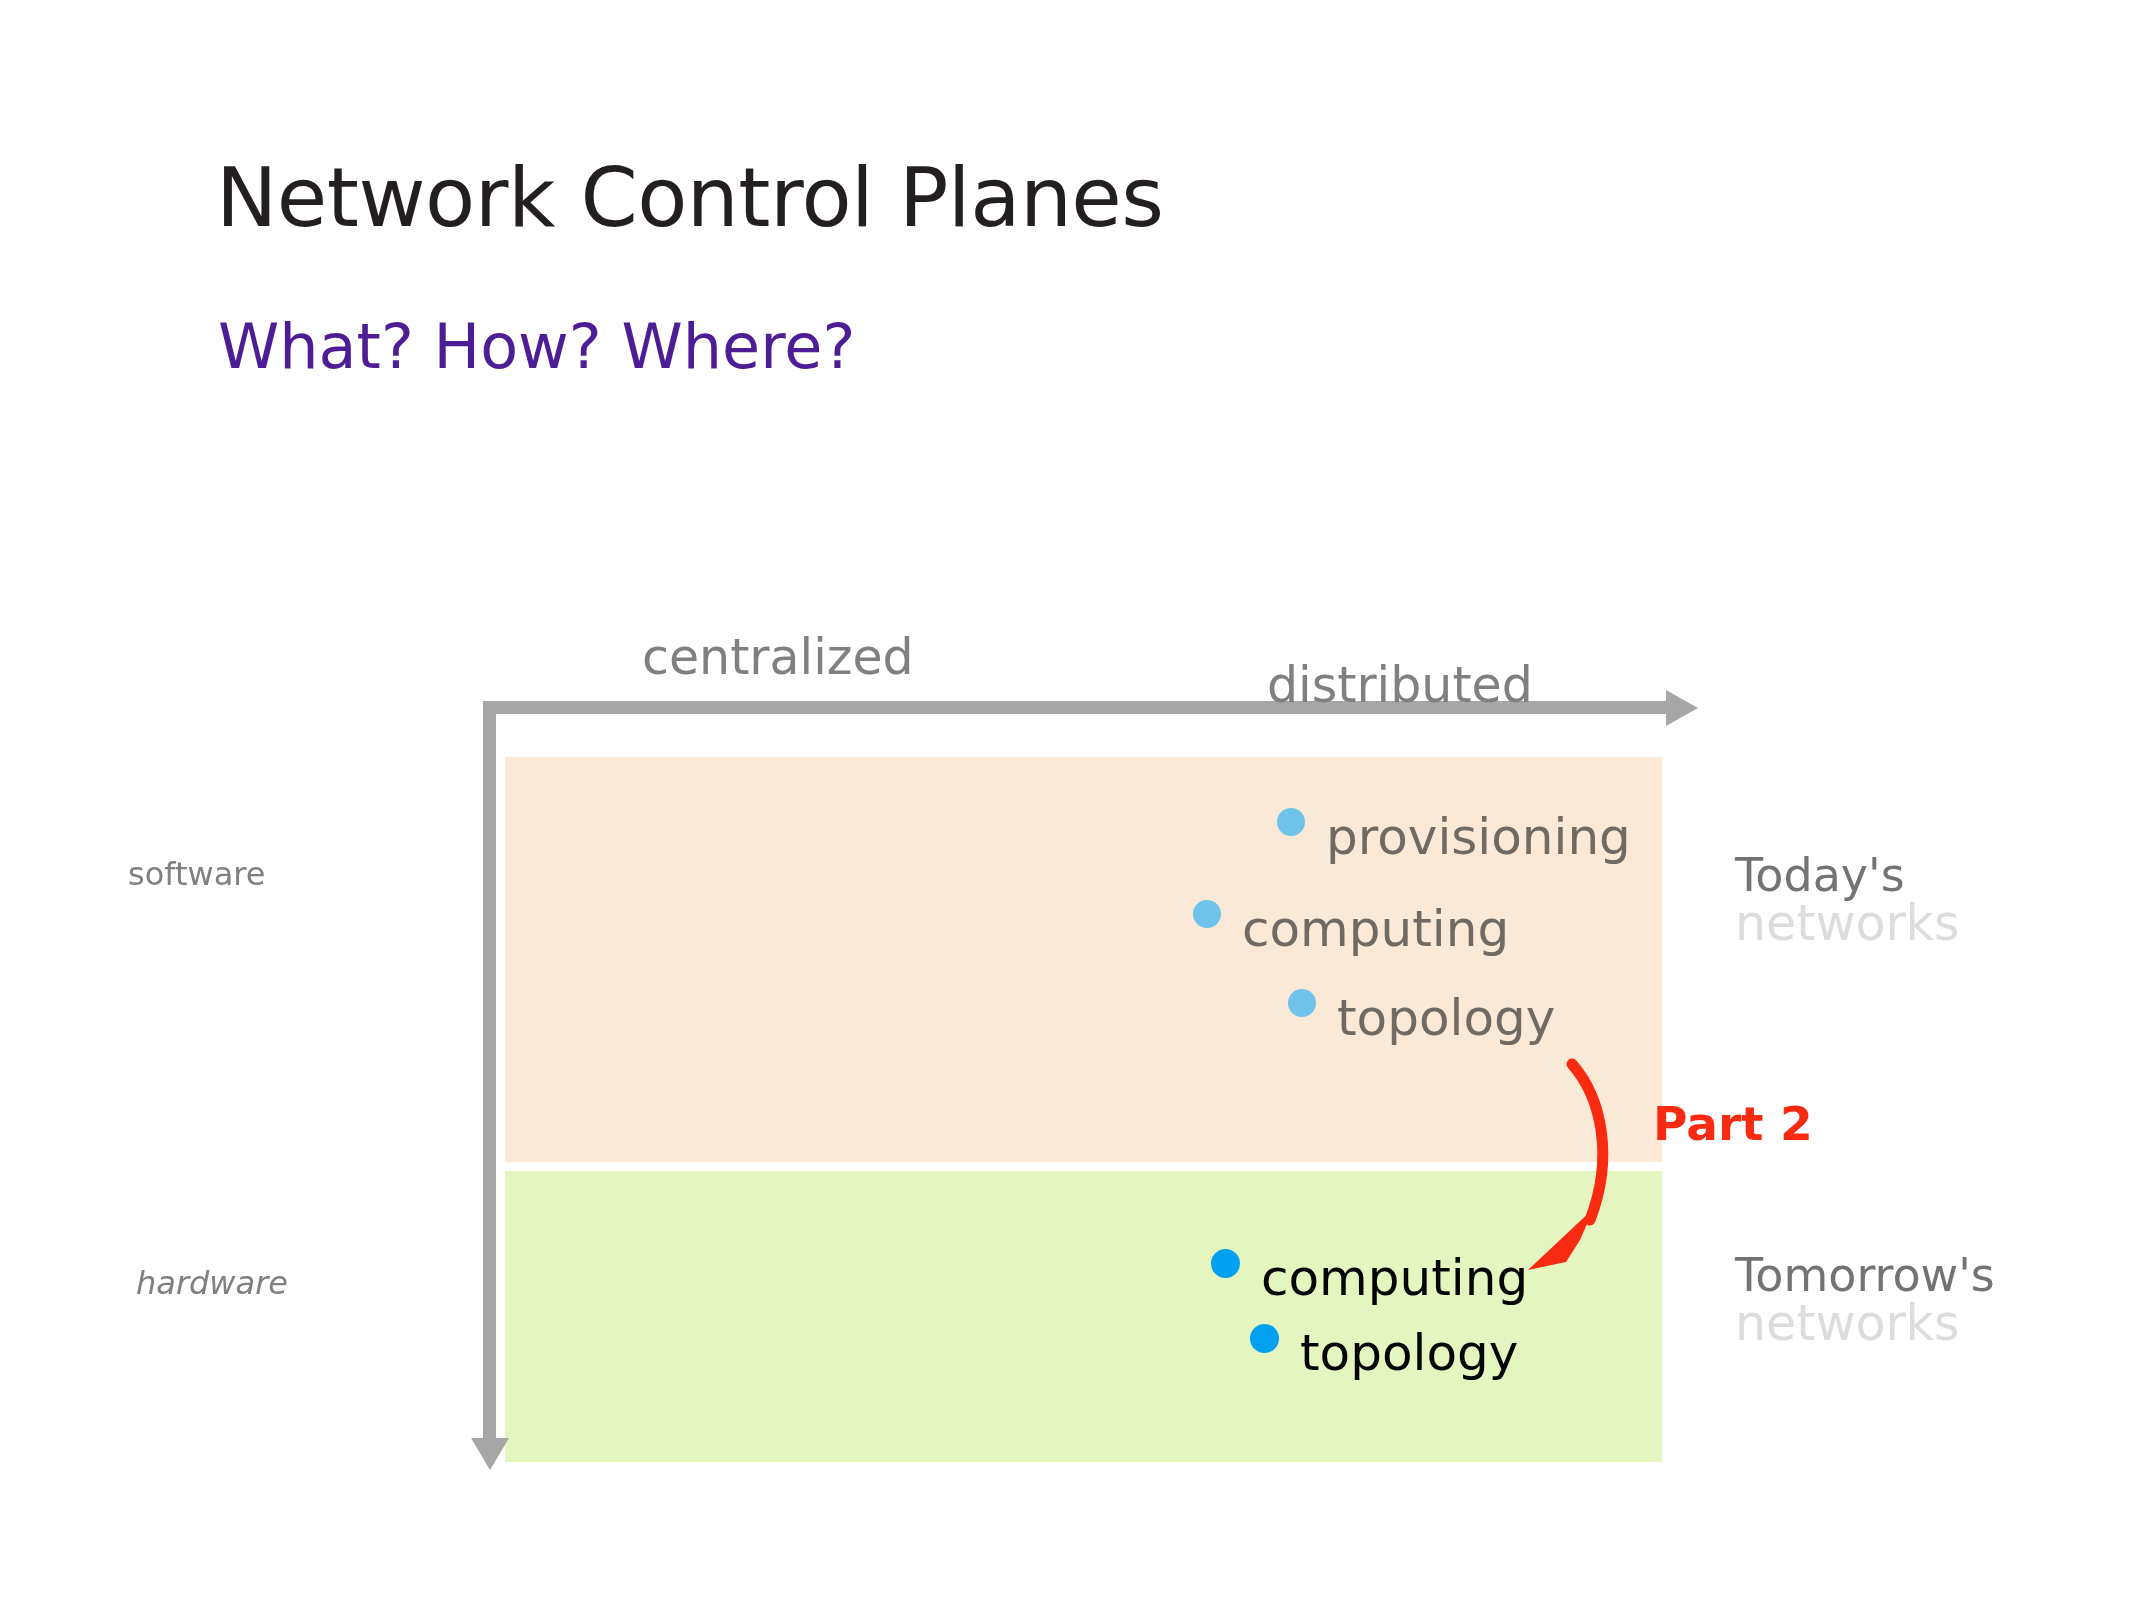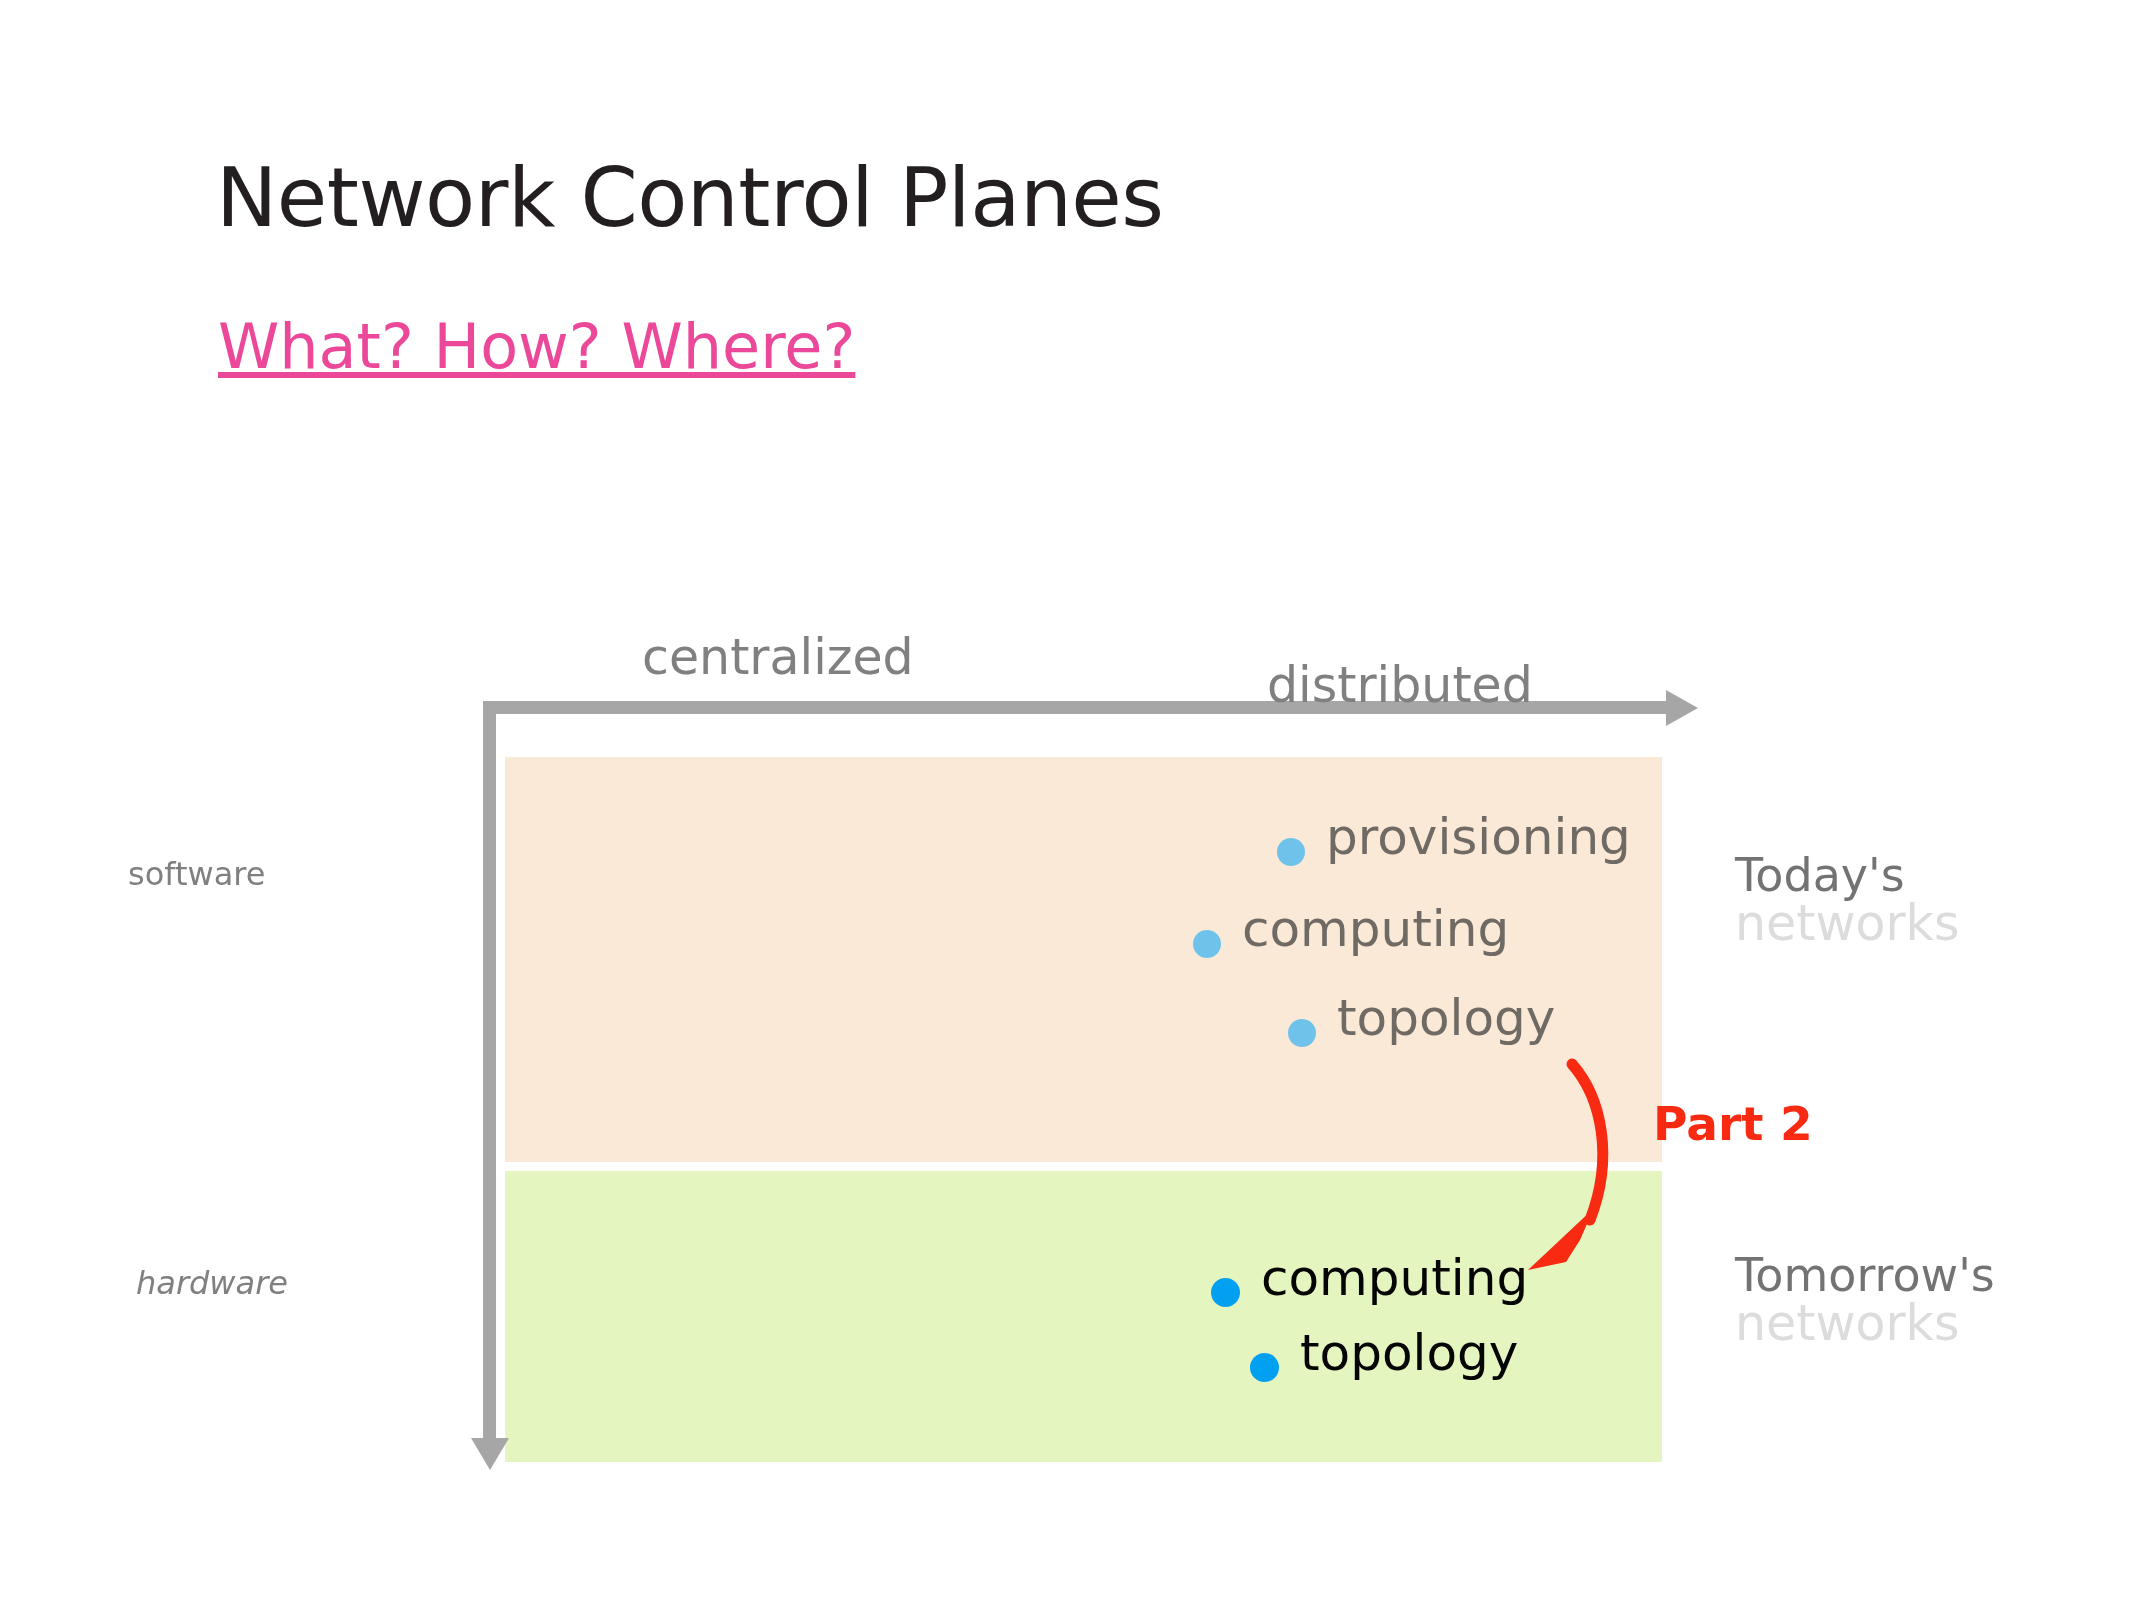--- a/index.html
+++ b/index.html
@@ -2,22 +2,22 @@
 <html><head>
 <meta charset="utf-8">
 <style>
   html,body{margin:0;padding:0;background:#fff;}
   body{width:2134px;height:1600px;position:relative;overflow:hidden;
        font-family:"DejaVu Sans",sans-serif;}
   #stage{position:absolute;left:0;top:0;width:2134px;height:1600px;background:#ffffff;}
 
   .title{position:absolute;left:216px;top:150px;font-size:82px;color:#231f20;
          letter-spacing:-0.5px;white-space:nowrap;}
-  .subtitle{position:absolute;left:218px;top:310px;font-size:62px;color:#ec4899;
-            white-space:nowrap;text-decoration:underline;}
+  .subtitle{position:absolute;left:218px;top:310px;font-size:62px;color:#4c1d95;
+            white-space:nowrap;}
 
   
   .axis-h{position:absolute;left:483px;top:701px;width:1192px;height:13px;background:#a6a6a6;}
   .axis-v{position:absolute;left:483px;top:701px;width:13px;height:748px;background:#a6a6a6;}
   .axis-h-head{position:absolute;left:1666px;top:690px;width:0;height:0;
                border-top:18px solid transparent;border-bottom:18px solid transparent;
                border-left:32px solid #a6a6a6;}
   .axis-v-head{position:absolute;left:471px;top:1438px;width:0;height:0;
                border-left:19px solid transparent;border-right:19px solid transparent;
                border-top:32px solid #a6a6a6;}
@@ -38,21 +38,21 @@
   .band-hardware{top:1171px;height:291px;background:#e5f5c0;}
 
   
   .era{position:absolute;white-space:nowrap;}
   .era-line1{font-size:46px;color:#737373;line-height:1.03;}
   .era-line2{font-size:49px;color:#dcdcdc;line-height:1.03;}
   .era-today{left:1735px;top:852px;}
   .era-tomorrow{left:1735px;top:1252px;}
 
   
-  .item{position:absolute;display:flex;align-items:flex-end;white-space:nowrap;}
+  .item{position:absolute;display:flex;align-items:flex-start;white-space:nowrap;}
   .dot{border-radius:50%;flex:0 0 auto;}
   .item-soft .dot{width:28px;height:28px;background:#6fc3eb;margin-right:21px;}
   .item-soft .txt{font-size:50px;color:#6f6a63;}
   .item-hard .dot{width:29px;height:29px;background:#02a0f0;margin-right:21px;}
   .item-hard .txt{font-size:50px;color:#050505;}
 
   .i-prov{left:1277px;top:808px;}
   .i-comp-s{left:1193px;top:900px;}
   .i-topo-s{left:1288px;top:989px;}
   .i-stat-s{left:1277px;top:1078px;}

